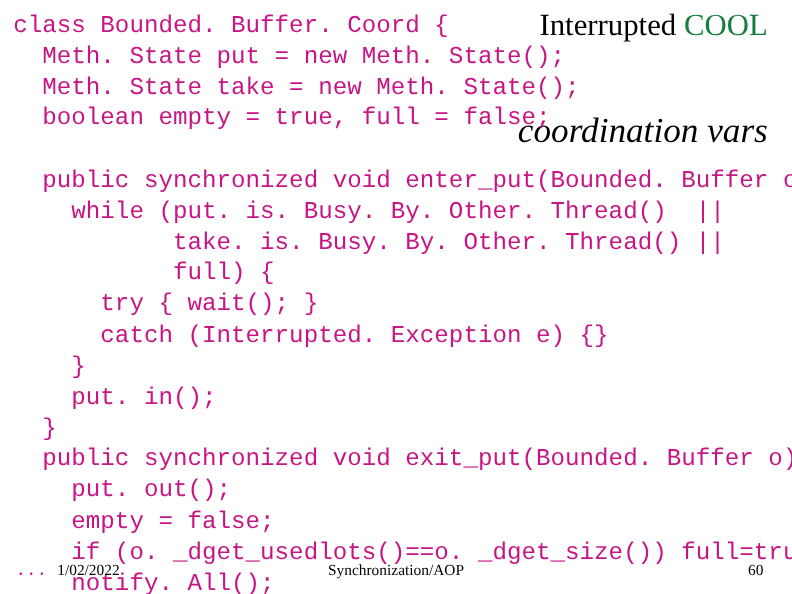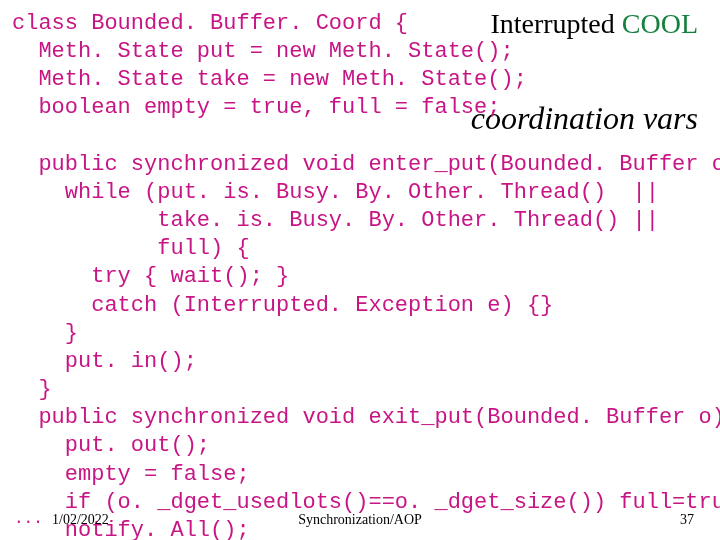--- a/index.html
+++ b/index.html
@@ -99,14 +99,14 @@
     put. out();
     empty = false;
     if (o. _dget_usedlots()==o. _dget_size()) full=true;
     notify. All();
   }</div>
 
 <div class="footer">
   <span class="dots">...</span>
   <span class="date">1/02/2022</span>
   <span class="center">Synchronization/AOP</span>
-  <span class="page">37</span>
+  <span class="page">60</span>
 </div>
 
 </body></html>

